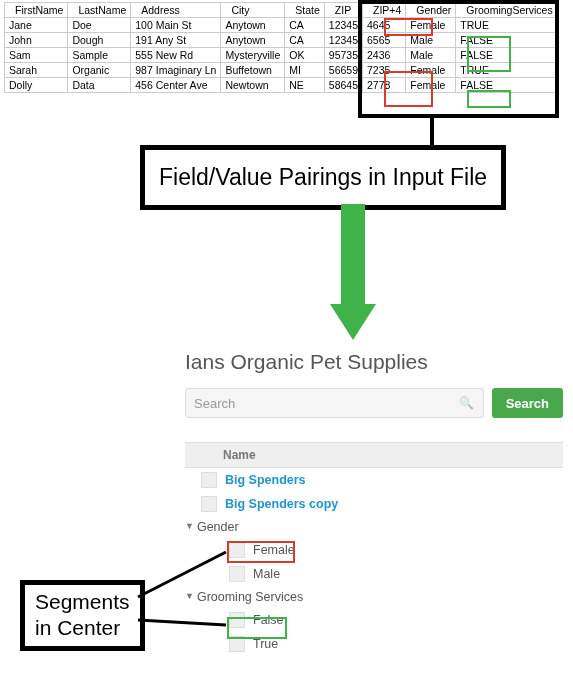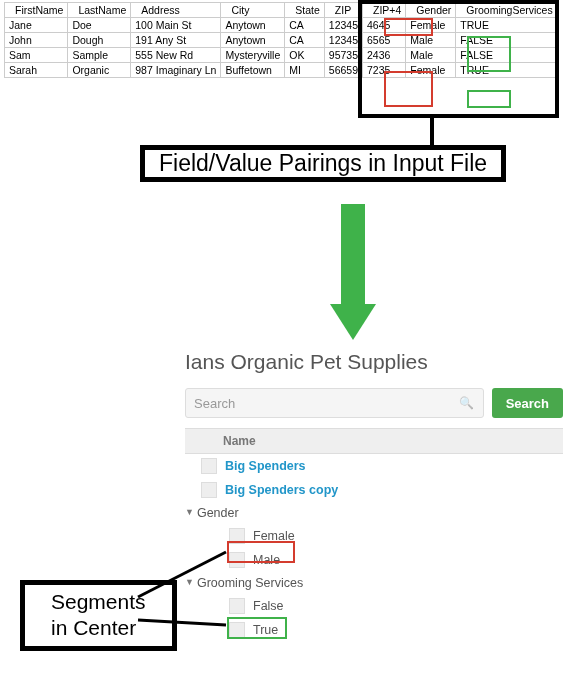--- a/index.html
+++ b/index.html
@@ -49,30 +49,30 @@
     border: 2.5px solid #3fb24a;
     pointer-events: none;
   }
   .callout1 {
     position: absolute;
     top: 145px;
     left: 140px;
     border: 5px solid #000;
     background: #fff;
     font-size: 23px;
-    padding: 0 14px;
+    padding: 14px 14px;
   }
   .callout2 {
     position: absolute;
     top: 580px;
     left: 20px;
     border: 5px solid #000;
     background: #fff;
     font-size: 21px;
-    padding: 4px 26px;
+    padding: 4px 10px;
     line-height: 1.25;
   }
   
   .line-c1 {
     position: absolute;
     width: 4px;
     height: 30px;
     background: #000;
     top: 115px;
     left: 430px;
@@ -105,21 +105,21 @@
     color: #444;
   }
   .panel-title {
     font-size: 21px;
     color: #555;
     margin-bottom: 14px;
   }
   .search-row {
     display: flex;
     align-items: center;
-    margin-bottom: 10px;
+    margin-bottom: 24px;
   }
   .search-box {
     flex: 1;
     border: 1px solid #ddd;
     border-radius: 3px;
     height: 28px;
     background: #f5f5f5;
     display: flex;
     align-items: center;
     padding: 0 8px;
@@ -237,20 +237,31 @@
         <td>Sarah</td>
         <td>Organic</td>
         <td>987 Imaginary Ln</td>
         <td>Buffetown</td>
         <td>MI</td>
         <td>56659</td>
         <td>7235</td>
         <td>Female</td>
         <td>TRUE</td>
       </tr>
+      <tr>
+        <td>Dolly</td>
+        <td>Data</td>
+        <td>456 Center Ave</td>
+        <td>Newtown</td>
+        <td>NE</td>
+        <td>58645</td>
+        <td>2778</td>
+        <td>Female</td>
+        <td>FALSE</td>
+      </tr>
     </tbody>
 </table>
 
 <div class="black-box"></div>
 
 <div class="red-box" style="top:18px;left:384px;width:45px;height:14px;"></div>
 <div class="red-box" style="top:71px;left:384px;width:45px;height:32px;"></div>
 
 <div class="green-box" style="top:36px;left:467px;width:40px;height:32px;"></div>
 <div class="green-box" style="top:90px;left:467px;width:40px;height:14px;"></div>

